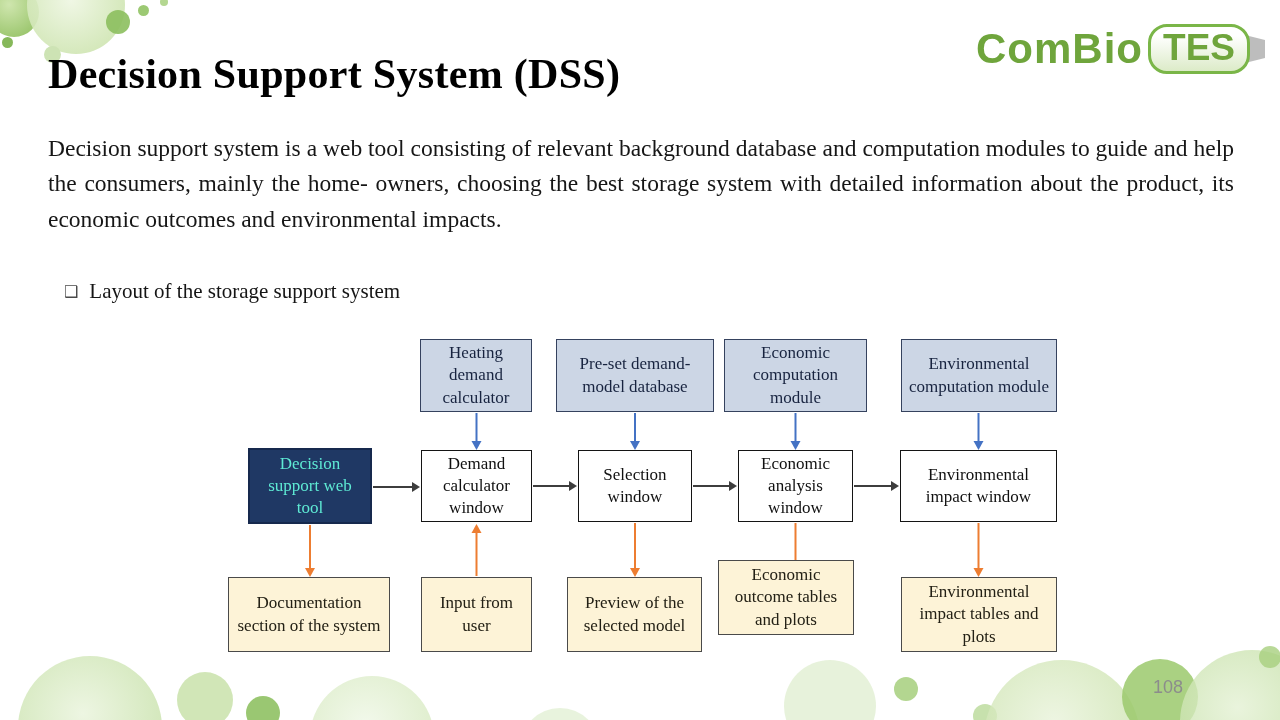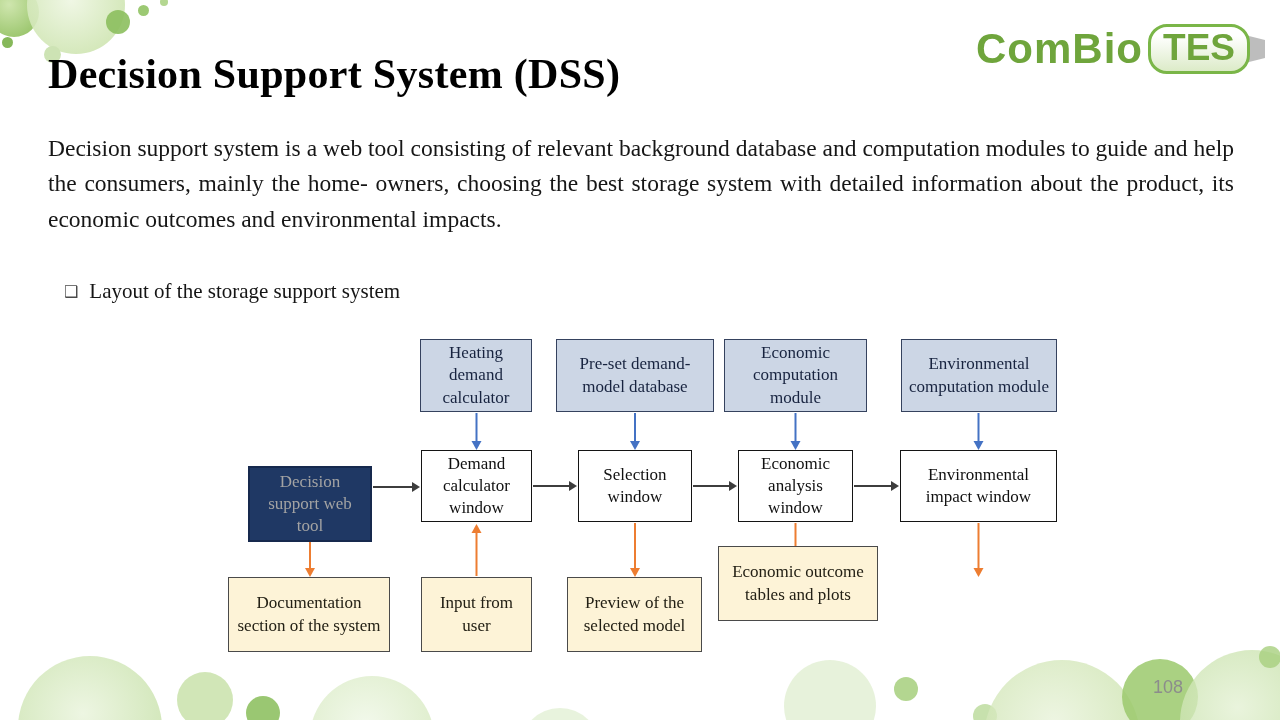--- a/index.html
+++ b/index.html
@@ -32,36 +32,36 @@
   .bullet-glyph { font-family:"DejaVu Sans",sans-serif; font-size:16px; color:#4a4a4a;
                   position:relative; top:-1px; }
   .page-number { position:absolute; right:97px; bottom:22px; font-size:18px; color:#8c8c8c;
                  font-family:"Liberation Sans","DejaVu Sans",sans-serif; }
 
   
   .dbox { position:absolute; display:flex; align-items:center; justify-content:center;
           text-align:center; font-size:17px; line-height:1.3; padding:2px 3px; color:#111; }
   .dbox.module { background:#ccd6e5; border:1.5px solid #35425e; color:#17233f; }
   .dbox.window { background:#ffffff; border:1.5px solid #141414; color:#101010; }
-  .dbox.dark   { background:#1f3864; border:2px solid #16294d; color:#a3a3a3;margin-top:18px; }
+  .dbox.dark   { background:#1f3864; border:2px solid #16294d; color:#5eead4; }
   .dbox.output { background:#fdf3d7; border:1px solid #4a4a4a; color:#232015; }
 
   .b-t1{left:420px;top:339px;width:112px;height:73px}
   .b-t2{left:556px;top:339px;width:158px;height:73px}
   .b-t3{left:724px;top:339px;width:143px;height:73px}
   .b-t4{left:901px;top:339px;width:156px;height:73px}
   .b-m1{left:248px;top:448px;width:124px;height:76px}
   .b-m2{left:421px;top:450px;width:111px;height:72px}
   .b-m3{left:578px;top:450px;width:114px;height:72px}
   .b-m4{left:738px;top:450px;width:115px;height:72px}
   .b-m5{left:900px;top:450px;width:157px;height:72px}
   .b-b1{left:228px;top:577px;width:162px;height:75px}
   .b-b2{left:421px;top:577px;width:111px;height:75px}
   .b-b3{left:567px;top:577px;width:135px;height:75px}
-  .b-b4{left:718px;top:546px;width:160px;height:75px}
+  .b-b4{left:718px;top:560px;width:136px;height:75px}
   .b-b5{left:901px;top:577px;width:156px;height:75px}
 
   
   .arrows { position:absolute; left:0; top:0; width:1280px; height:720px; pointer-events:none; }
   g.arr-blue line   { stroke:#4472c4; stroke-width:2; }
   g.arr-blue polygon{ fill:#4472c4; }
   g.arr-orange line   { stroke:#ed7d31; stroke-width:2; }
   g.arr-orange polygon{ fill:#ed7d31; }
   g.arr-black line   { stroke:#3d3d3d; stroke-width:1.8; }
   g.arr-black polygon{ fill:#3d3d3d; }
@@ -174,15 +174,16 @@
   <div class="dbox dark b-m1">Decision support web tool</div>
   <div class="dbox window b-m2">Demand calculator window</div>
   <div class="dbox window b-m3">Selection window</div>
   <div class="dbox window b-m4">Economic analysis window</div>
   <div class="dbox window b-m5">Environmental impact window</div>
 
   <div class="dbox output b-b1">Documentation section of the system</div>
   <div class="dbox output b-b3">Preview of the selected model</div>
   <div class="dbox output b-b2">Input from user</div>
   <div class="dbox output b-b4">Economic outcome tables and plots</div>
+  <div class="dbox output b-b5">Environmental impact tables and plots</div>
 
   <div class="page-number">108</div>
 </div>
 
 </body></html>

